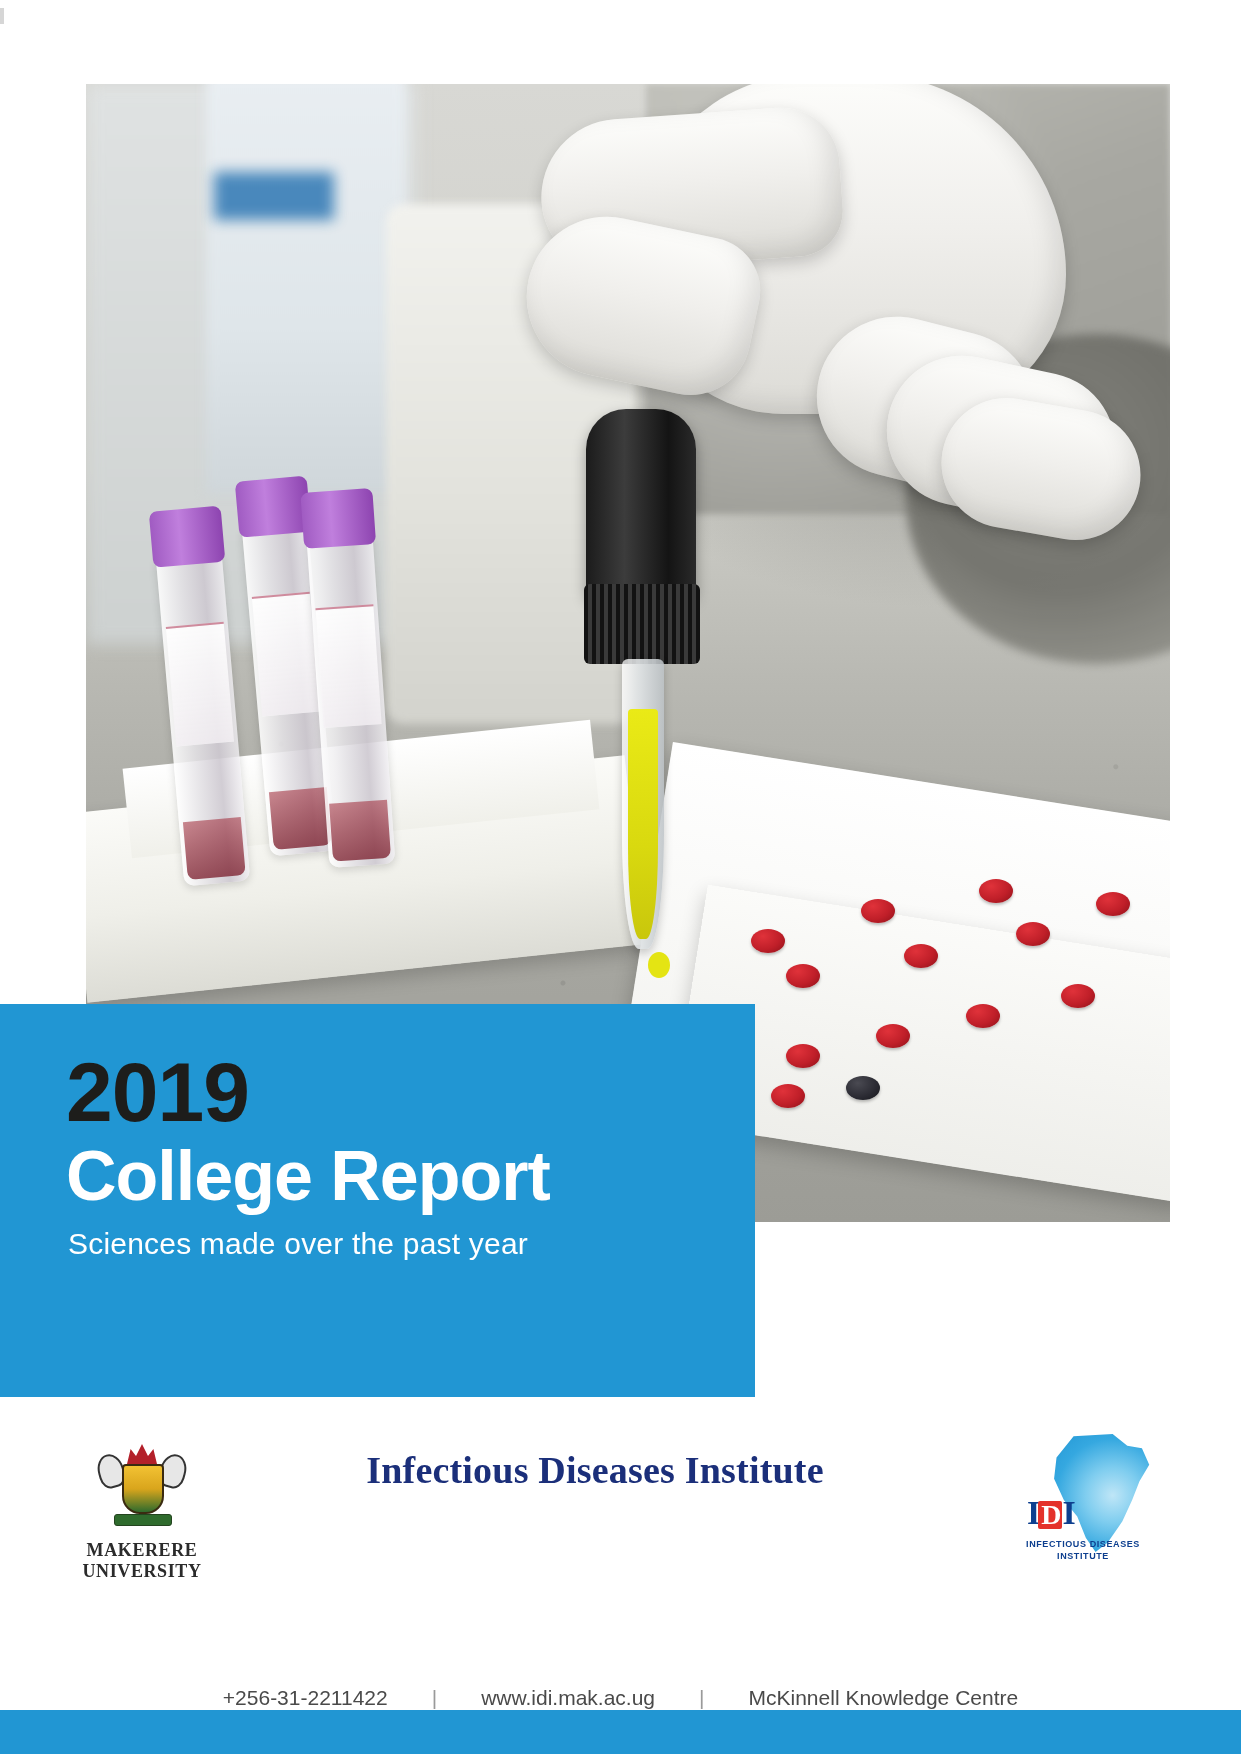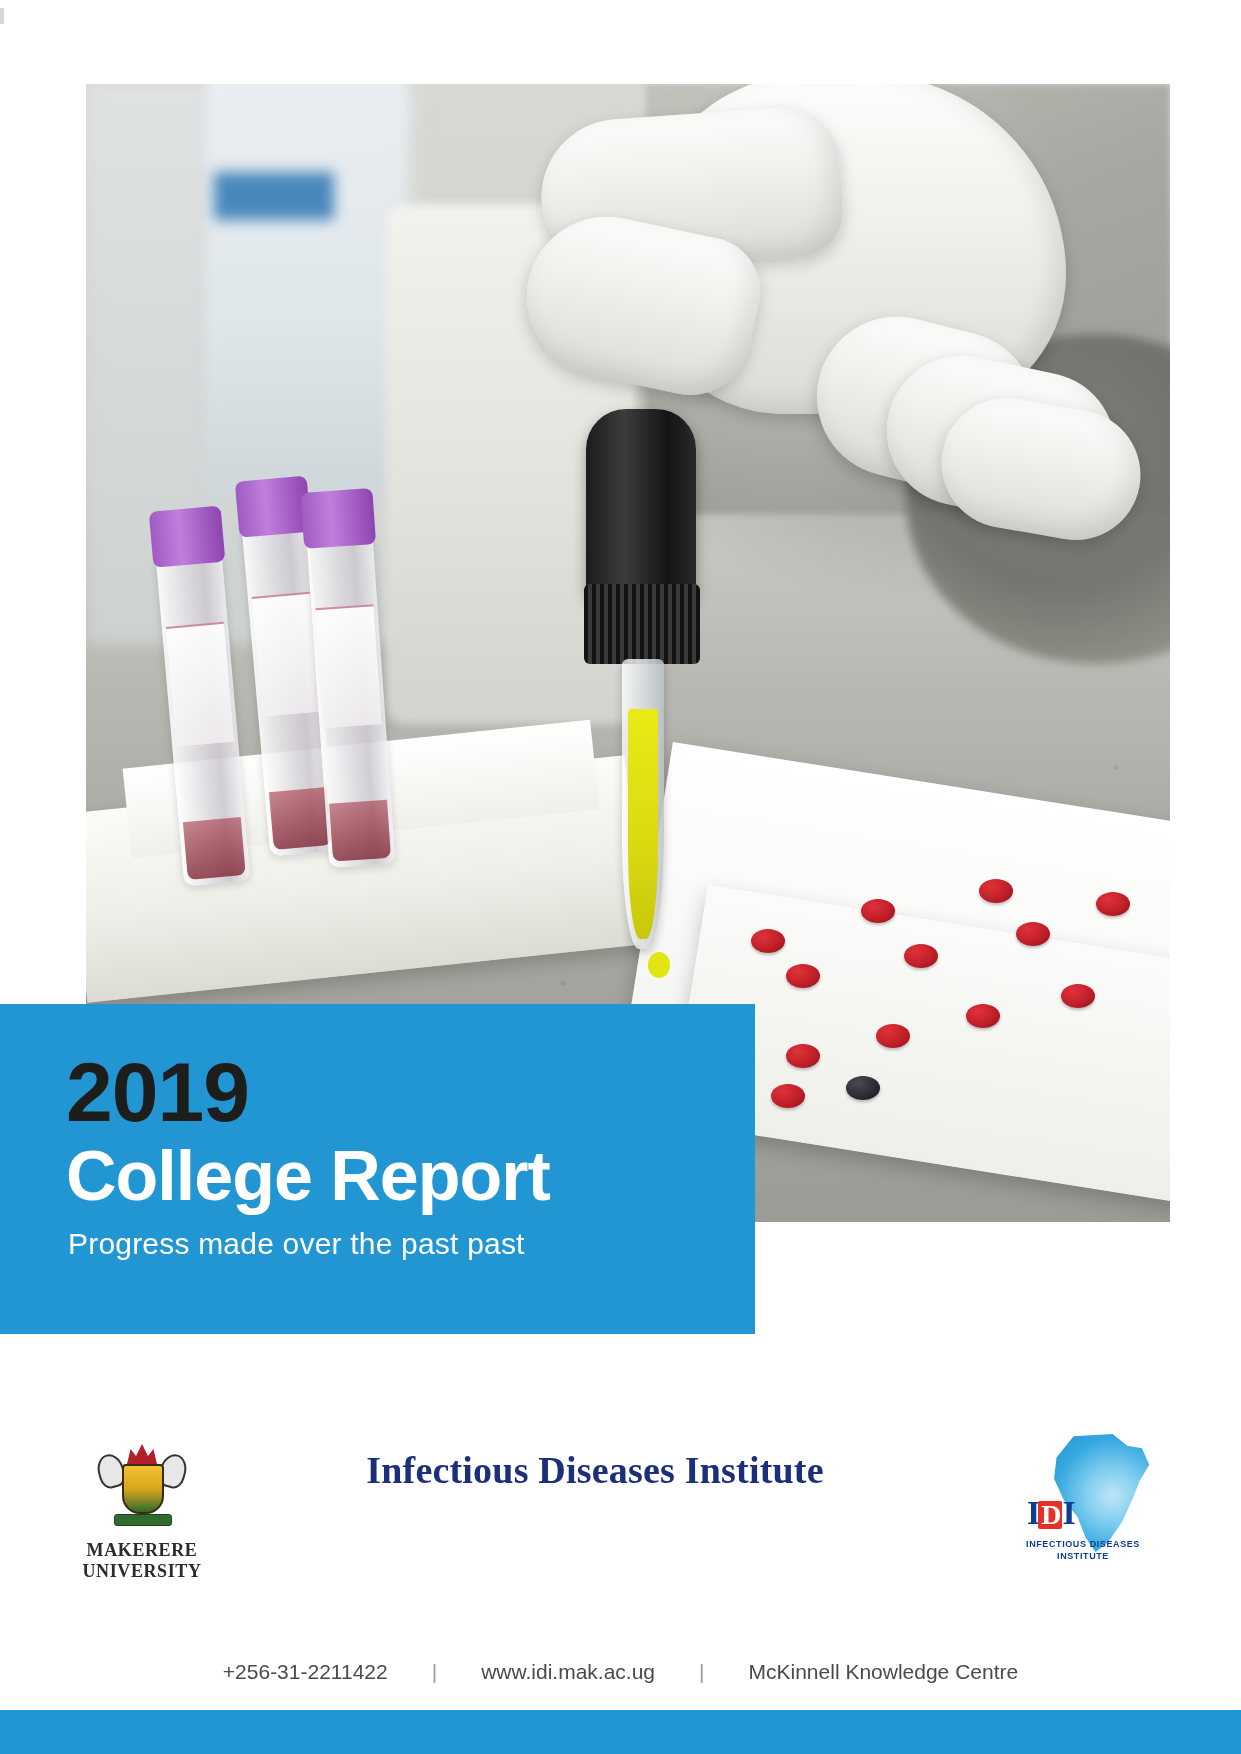--- a/index.html
+++ b/index.html
@@ -236,21 +236,21 @@
     box-shadow: 0 2px 3px rgba(0,0,0,.25);
   }
   .spot.dark { background: radial-gradient(ellipse at 35% 30%, #4a4a52 0%, #2a2a32 60%, #15151a 100%); }
 
   
   .title-block {
     position: absolute;
     left: 0;
     top: 1004px;
     width: 755px;
-    height: 330px;
+    height: 393px;
     background: #2196d3;
     color: #ffffff;
     padding: 48px 0 0 66px;
   }
   .year {
     font-size: 84px;
     font-weight: 700;
     letter-spacing: -1px;
     color: #1d1d1b;
     line-height: .96;
@@ -397,21 +397,21 @@
     font-family: "Liberation Sans", sans-serif;
   }
 
   
   .contact {
     position: absolute;
     left: 0; right: 0;
     top: 1660px;
     height: 50px;
     display: flex;
-    align-items: flex-start;
+    align-items: flex-end;
     justify-content: center;
     gap: 0;
     font-size: 21px;
     color: #4a4a4a;
   }
   .contact .item { padding: 0 44px; white-space: nowrap; }
   .contact .sep { color: #9a9a9a; }
 
   .bottom-bar {
     position: absolute;
@@ -489,21 +489,21 @@
   <div class="dropper-bulb"></div>
   <div class="dropper-collar"></div>
   <div class="pipette"></div>
   <div class="pipette-fluid"></div>
   <div class="drop"></div>
 </div>
 
 <div class="title-block">
   <div class="year">2019</div>
   <div class="report-title">College Report</div>
-  <div class="subtitle">Progress made over the past past</div>
+  <div class="subtitle">Sciences made over the past year</div>
 </div>
 
 <div class="logos">
 
   <div class="mak-logo">
     <div class="crest">
       <div class="crest-bird l"></div>
       <div class="crest-bird r"></div>
       <div class="crest-crown"></div>
       <div class="crest-shield"></div>

